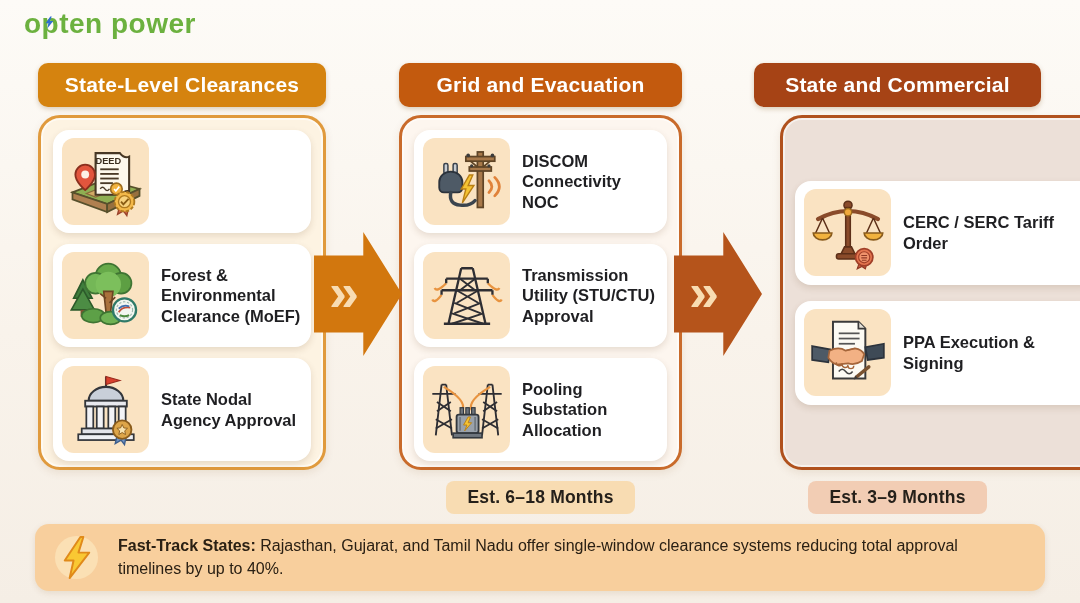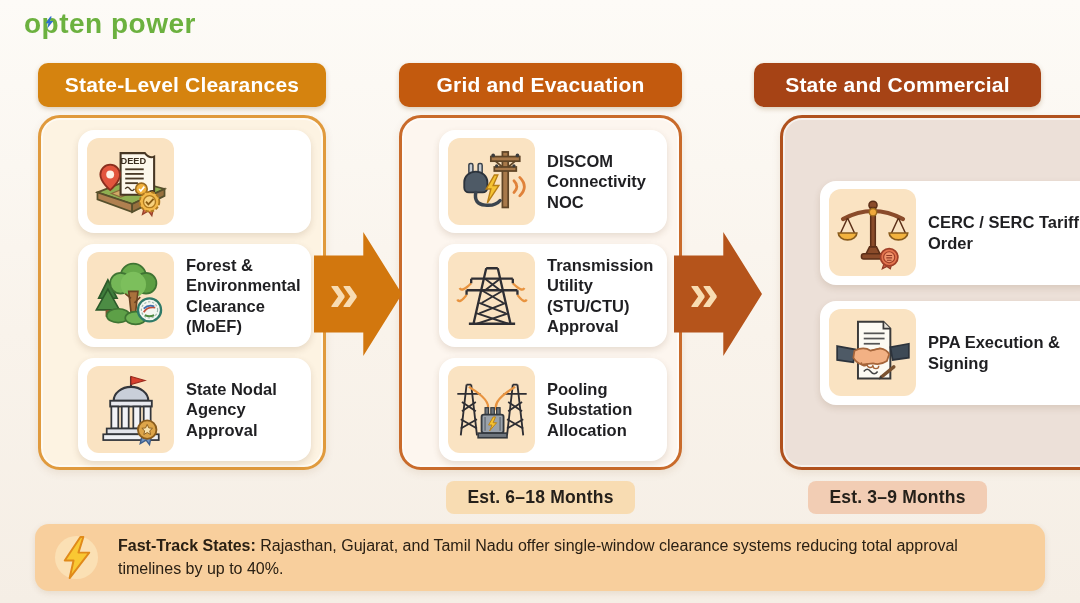--- a/index.html
+++ b/index.html
@@ -25,21 +25,21 @@
   .panel { position:absolute; top:115px; height:355px; border-radius:22px; padding:12px;
     display:flex; flex-direction:column; gap:11px;
     box-shadow:inset 0 0 0 2px rgba(255,255,255,.55), 0 3px 8px rgba(120,70,10,.10); }
   #panel-1 { left:38px;  width:288px; background:#fdf3e2; border:3px solid #e09a3d; }
   #panel-2 { left:399px; width:283px; background:#fdf6ef; border:3px solid #c96b2b; }
   #panel-3 { left:780px; width:332px; background:#ece0d8; border:3px solid #b0511d;
     justify-content:center; gap:16px; }
 
   .card { background:#ffffff; border-radius:16px; flex:1;
     box-shadow:0 3px 7px rgba(90,60,20,.14); display:flex; align-items:center;
-    gap:12px; padding:8px 8px 8px 9px;margin-left:25px; }
+    gap:12px; padding:8px 8px 8px 9px; }
   #panel-3 .card { flex:0 0 104px; }
   .icon-tile { width:87px; height:87px; flex:0 0 87px; background:#fae3c2;
     border-radius:12px; display:flex; align-items:center; justify-content:center; }
   .icon-tile svg { width:74px; height:74px; }
   .card-label { font-weight:bold; font-size:16.5px; color:#1f1f22; line-height:1.24; }
 
   
   .arrow { position:absolute; top:232px; width:88px; height:124px; z-index:5; }
   .arrow-shape { width:100%; height:100%;
     clip-path:polygon(0 19%, 56% 19%, 56% 0, 100% 50%, 56% 100%, 56% 81%, 0 81%); }

